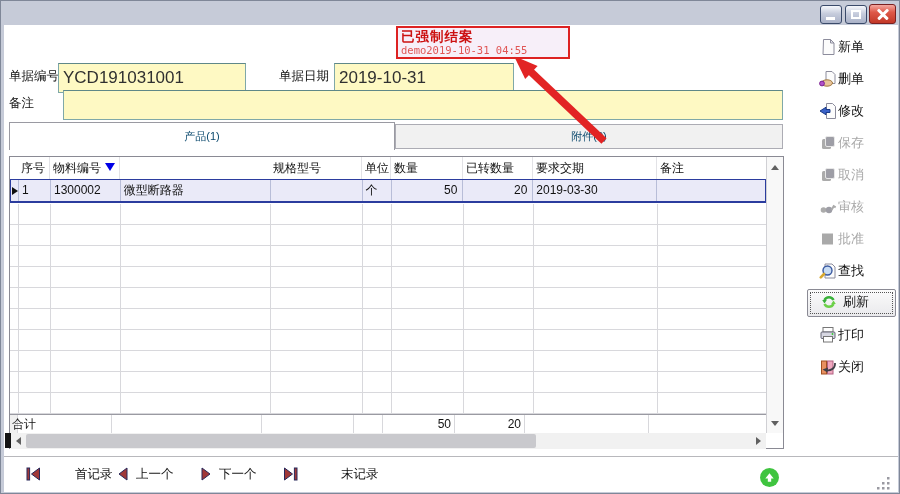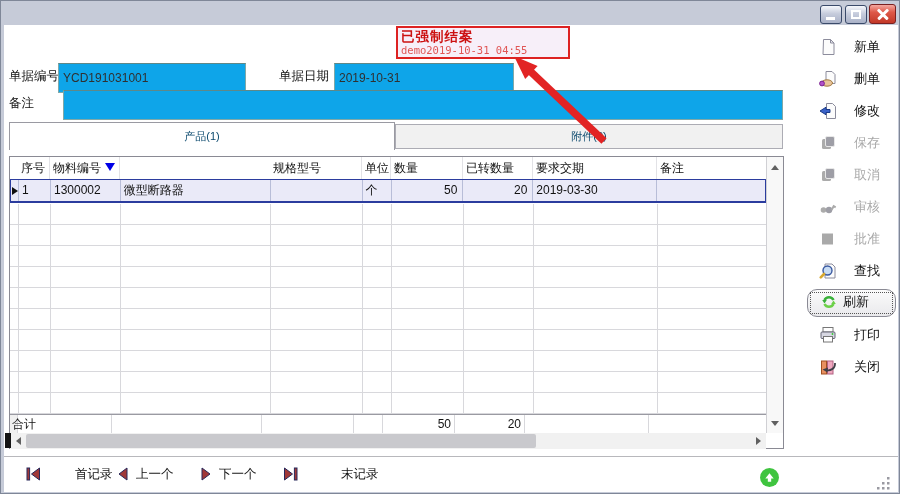--- a/index.html
+++ b/index.html
@@ -27,22 +27,22 @@
   .glyph-min { position:absolute; left:5px; bottom:3px; width:9px; height:3px; background:#FFF; }
   .glyph-max { position:absolute; left:5px; top:4px; width:10px; height:9px; border:2px solid #FFF; }
   .glyph-x1,.glyph-x2 { position:absolute; left:6px; top:8px; width:14px; height:2.6px;
     background:#FFF; border-radius:1px; }
   .glyph-x1 { transform:rotate(45deg); } .glyph-x2 { transform:rotate(-45deg); }
 
   
   .content { position:absolute; left:3px; top:24px; width:894px; height:467px; background:#FFF; }
 
   .flabel { position:absolute; font-size:12.5px; color:#111; }
-  .cinput { position:absolute; background:#0ea5e9; border:1px solid #7FA8A8;
-    border-top-color:#5F8888; font-size:12px; color:#303030; padding:14px 4px;
+  .cinput { position:absolute; background:#fef9c3; border:1px solid #7FA8A8;
+    border-top-color:#5F8888; font-size:17px; color:#303030; padding:14px 4px;
     font-family:"Liberation Sans","DejaVu Sans",sans-serif; }
 
   
   .stamp { position:absolute; left:395px; top:25px; width:174px; height:33px;
     border:2px solid #DD2222; background:rgba(246,238,248,0.92); padding:1px 3px; z-index:30; }
   .stamp-l1 { font-size:13.5px; font-weight:bold; color:#CC1111; letter-spacing:1px; line-height:15px; }
   .stamp-l2 { font-size:10.5px; color:#E05555; font-family:"DejaVu Sans Mono",monospace; line-height:13px; }
   .arrow-svg { position:absolute; left:505px; top:52px; z-index:29; pointer-events:none; }
 
   
@@ -88,25 +88,25 @@
   .tri-left  { border-top:4px solid transparent; border-bottom:4px solid transparent; border-right:5px solid #606060; }
   .tri-right { border-top:4px solid transparent; border-bottom:4px solid transparent; border-left:5px solid #606060; }
   .tri-up    { border-left:4px solid transparent; border-right:4px solid transparent; border-bottom:5px solid #606060; }
   .tri-down  { border-left:4px solid transparent; border-right:4px solid transparent; border-top:5px solid #606060; }
   .hthumb { position:absolute; left:16px; top:1px; width:510px; height:14px; background:#C9C9CD;
     border-radius:2px; cursor:grab; }
   .black-mark { position:absolute; left:4px; top:432px; width:6px; height:15px; background:#141414; }
 
   
   .side-btn { position:absolute; left:818px; width:78px; height:26px;
-    display:flex; align-items:center; gap:17px; cursor:pointer; }
+    display:flex; align-items:center; gap:1px; cursor:pointer; }
   .side-btn span.lbl { font-size:13px; color:#111; }
   .side-btn.disabled span.lbl { color:#A8A8A8; }
   .refresh-frame { position:absolute; left:806px; top:288px; width:89px; height:28px;
-    background:linear-gradient(#FBFBFB,#E9E9EC); border:1px solid #8A8A94; border-radius:10px;
+    background:linear-gradient(#FBFBFB,#E9E9EC); border:1px solid #8A8A94; border-radius:2px;
     cursor:pointer; }
   .refresh-frame .focus { position:absolute; inset:2px; border:1px dotted #555; }
   .refresh-frame .inner { position:absolute; left:12px; top:3px; display:flex; align-items:center; gap:5px; }
   .refresh-frame span.lbl { font-size:13px; color:#111; }
 
   
   .nav-sep { position:absolute; left:3px; top:455px; width:894px; height:2px;
     border-top:1px solid #B8B8BC; border-bottom:1px solid #FFF; }
   .nav-btn { position:absolute; top:464px; display:flex; align-items:center; gap:6px;
     font-size:12.5px; color:#111; cursor:pointer; height:18px; }

